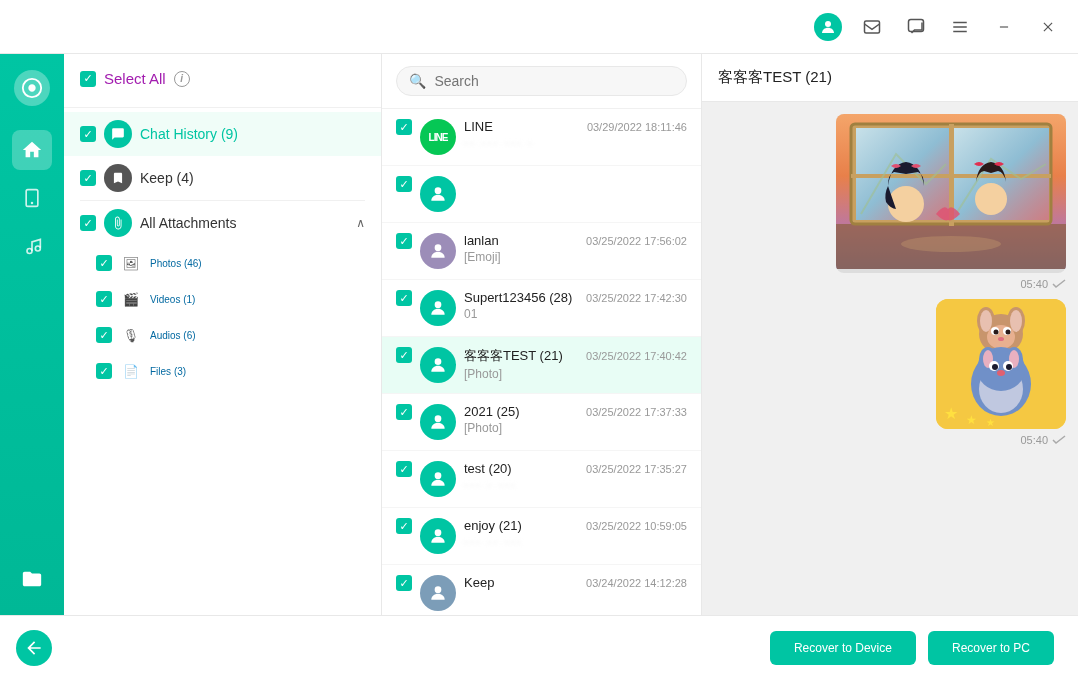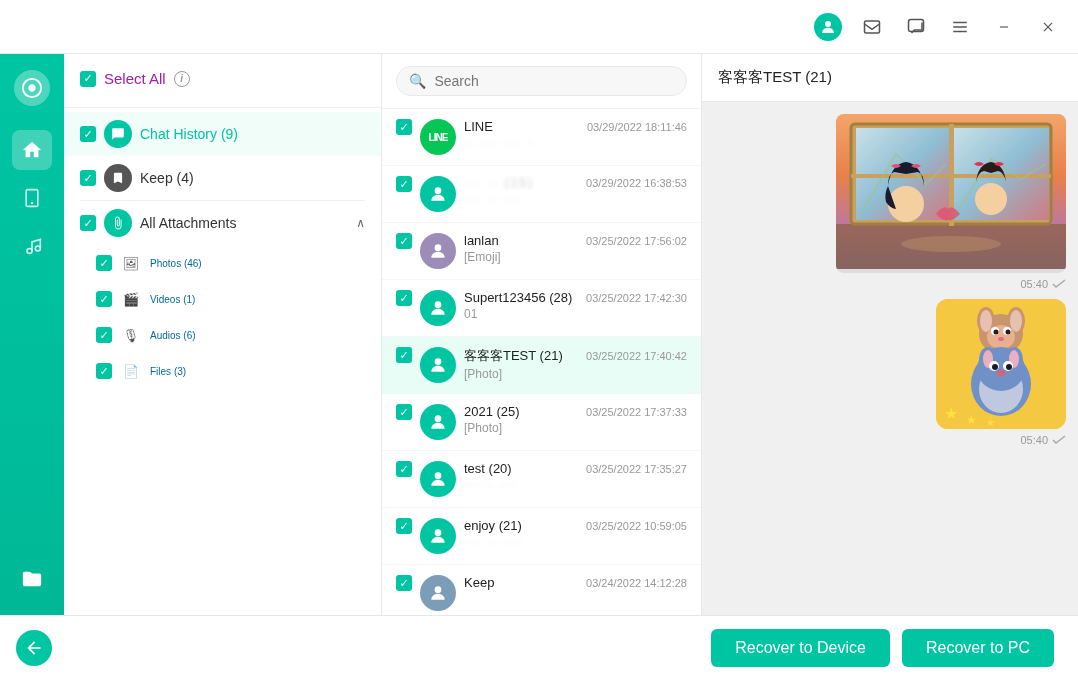--- a/index.html
+++ b/index.html
@@ -405,21 +405,21 @@
       font-size: 18px;
       margin-left: -8px;
     }
     .action-btns {
       display: flex;
       gap: 12px;
     }
     .action-btn {
       padding: 10px 24px;
       border-radius: 6px;
-      font-size: 16px;
+      font-size: 12px;
       font-weight: 500;
       cursor: pointer;
       border: none;
       background: #00c5a3;
       color: white;
     }
 
     
     .left-panel-divider {
       height: 1px;
@@ -621,27 +621,20 @@
         </div>
       </div>
 
       <div class="chat-item">
         <div class="checkbox">✓</div>
         <div class="chat-avatar avatar-green">
           <svg width="20" height="20" viewBox="0 0 24 24" fill="white">
               <circle cx="12" cy="8" r="4"></circle>
               <path d="M4 20c0-4 3.6-7 8-7s8 3 8 7"></path>
             </svg>
-        </div>
-        <div class="chat-content">
-          <div class="chat-name-row">
-            <span class="chat-name" style="font-size:12px;"><span class="blurred-text">··· ·· (15)</span></span>
-            <span class="chat-time">03/29/2022 16:38:53</span>
-          </div>
-          <div class="chat-preview blurred-text">··· ·· ···</div>
         </div>
       </div>
 
       <div class="chat-item">
         <div class="checkbox">✓</div>
         <div class="chat-avatar" style="background:#9c8db8;">
           <svg width="20" height="20" viewBox="0 0 24 24" fill="white">
               <circle cx="12" cy="8" r="4"></circle>
               <path d="M4 20c0-4 3.6-7 8-7s8 3 8 7"></path>
             </svg>

